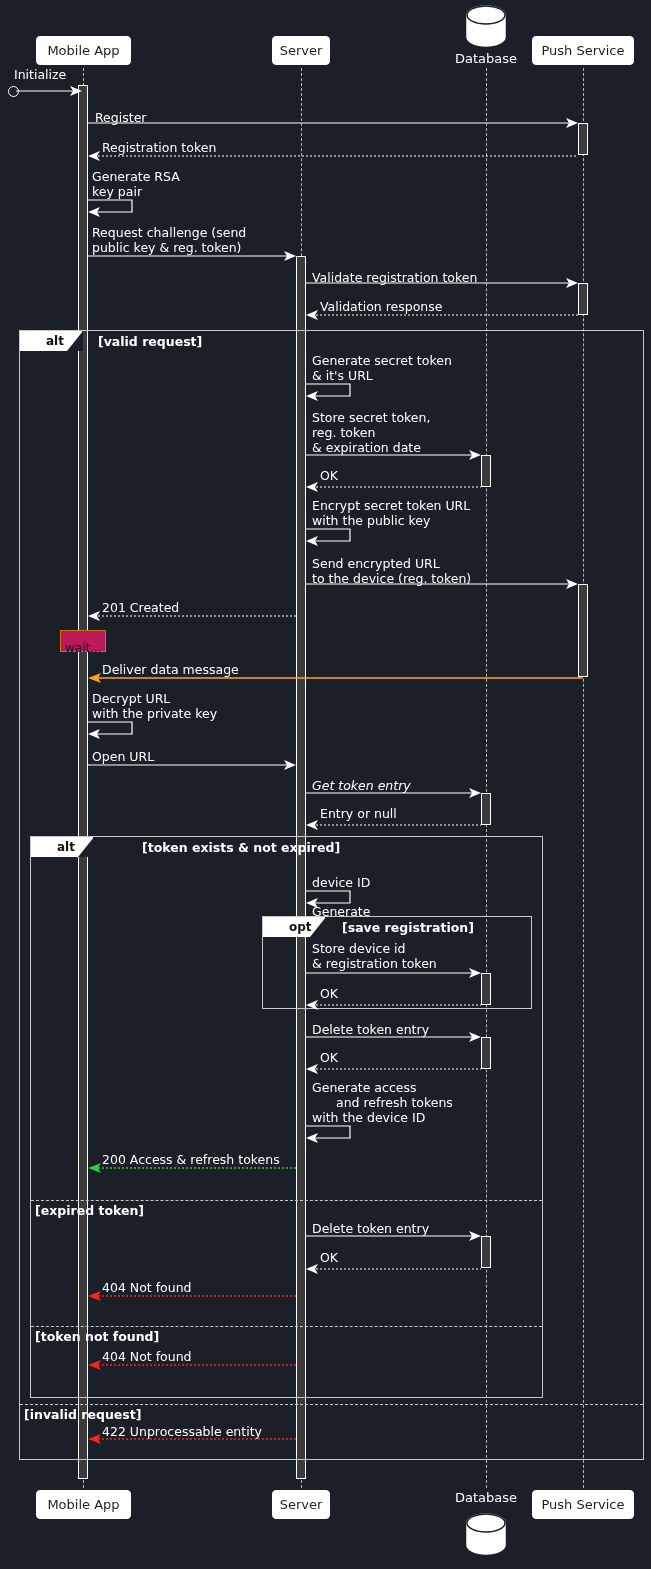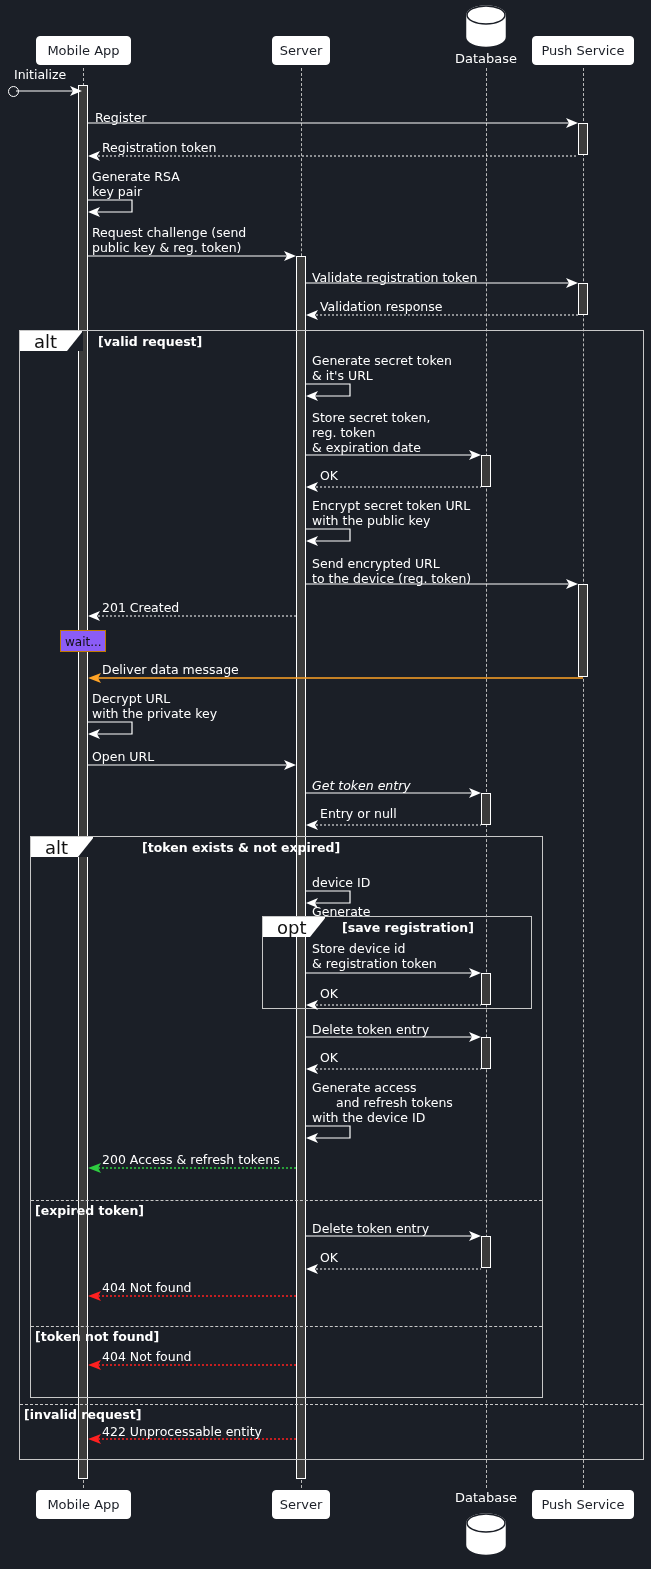--- a/index.html
+++ b/index.html
@@ -8,28 +8,28 @@
         font-family:"DejaVu Sans","Liberation Sans",sans-serif;overflow:hidden;}
   .lifeline{position:absolute;width:0;border-left:1px dashed #b8b8b8;}
   .participant{position:absolute;background:#ffffff;color:#1b1f27;border:1px solid #ffffff;
     border-radius:4px;display:flex;align-items:center;justify-content:center;
     font-size:13px;white-space:nowrap;box-sizing:border-box;}
   .db-label{position:absolute;color:#ffffff;font-size:13px;white-space:nowrap;text-align:center;}
   .db-cyl{position:absolute;}
   .actbar{position:absolute;background:#3b3b3b;border:1px solid #ffffff;box-sizing:border-box;}
   .lbl{position:absolute;color:#ffffff;font-size:12.5px;white-space:pre;line-height:15px;}
   .frame{position:absolute;border:1px solid #c8c8c8;box-sizing:border-box;background:transparent;}
-  .frame-tab{position:absolute;background:#ffffff;color:#111111;font-size:18px;font-weight:normal;
-    display:flex;align-items:center;padding-left:14px;box-sizing:border-box;}
+  .frame-tab{position:absolute;background:#ffffff;color:#111111;font-size:12px;font-weight:bold;
+    display:flex;align-items:center;padding-left:26px;box-sizing:border-box;}
   .frame-tab .corner{position:absolute;right:-1px;top:0;width:0;height:0;
     border-style:solid;border-width:0 0 20px 16px;border-color:transparent transparent #1b1f27 transparent;}
   .frame-cond{position:absolute;color:#ffffff;font-size:12.5px;font-weight:bold;white-space:nowrap;}
   .divider{position:absolute;height:0;border-top:1px dashed #c8c8c8;}
-  .note{position:absolute;background:#8b5cf6;border:1px solid #c07a00;color:#111111;
-    font-size:12px;padding:2px 4px;box-sizing:border-box;white-space:nowrap;}
+  .note{position:absolute;background:#be185d;border:1px solid #c07a00;color:#111111;
+    font-size:12px;padding:8px 4px;box-sizing:border-box;white-space:nowrap;}
   .found-circle{position:absolute;width:9px;height:9px;border:1px solid #ffffff;border-radius:50%;background:transparent;}
 </style>
 </head>
 <body>
 
 <div id="root">
 
   <div class="lifeline" style="left:83px;top:68px;height:1420px;"></div>
   <div class="lifeline" style="left:301px;top:68px;height:1420px;"></div>
   <div class="lifeline" style="left:486px;top:68px;height:1420px;"></div>

